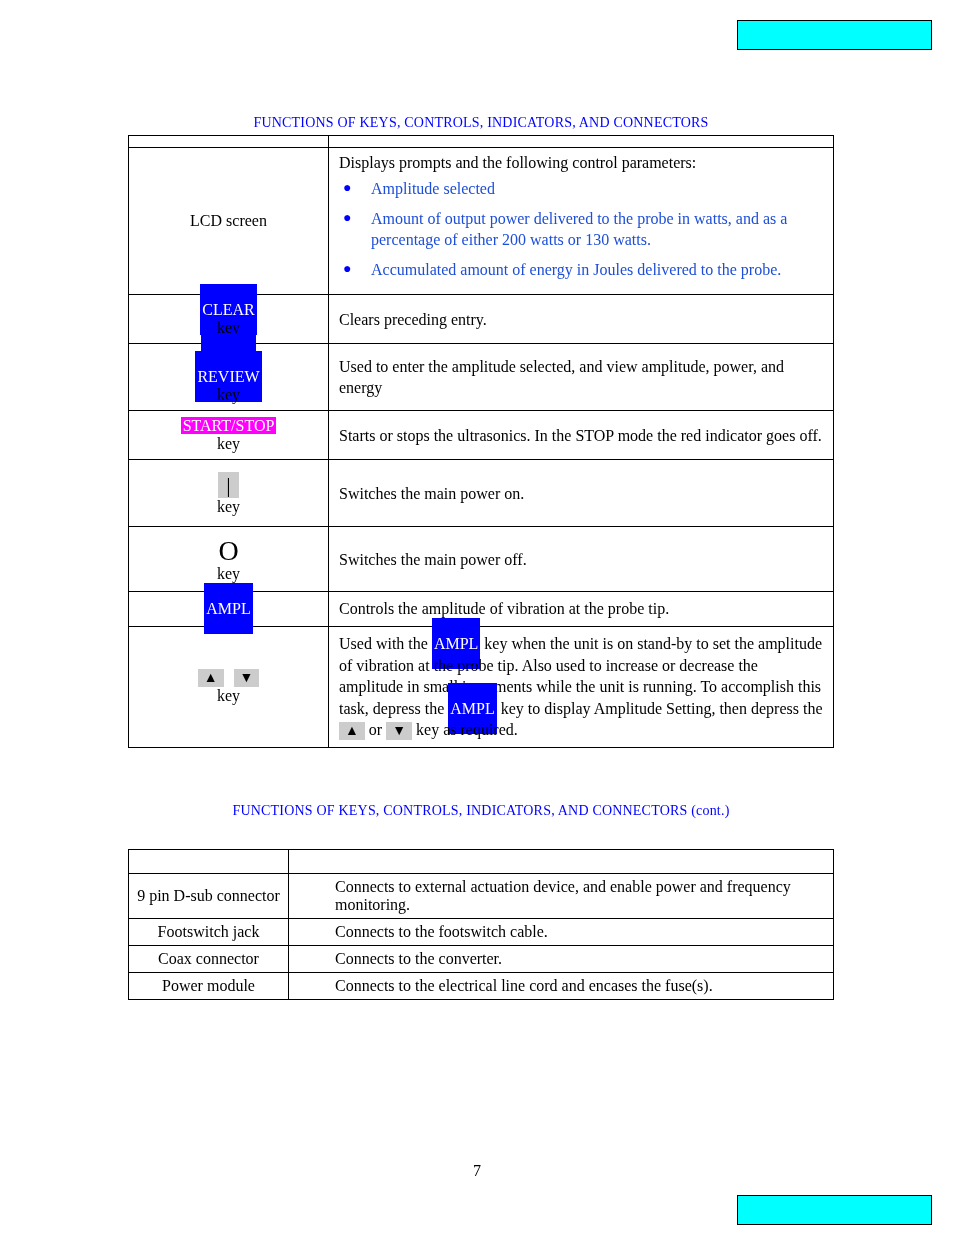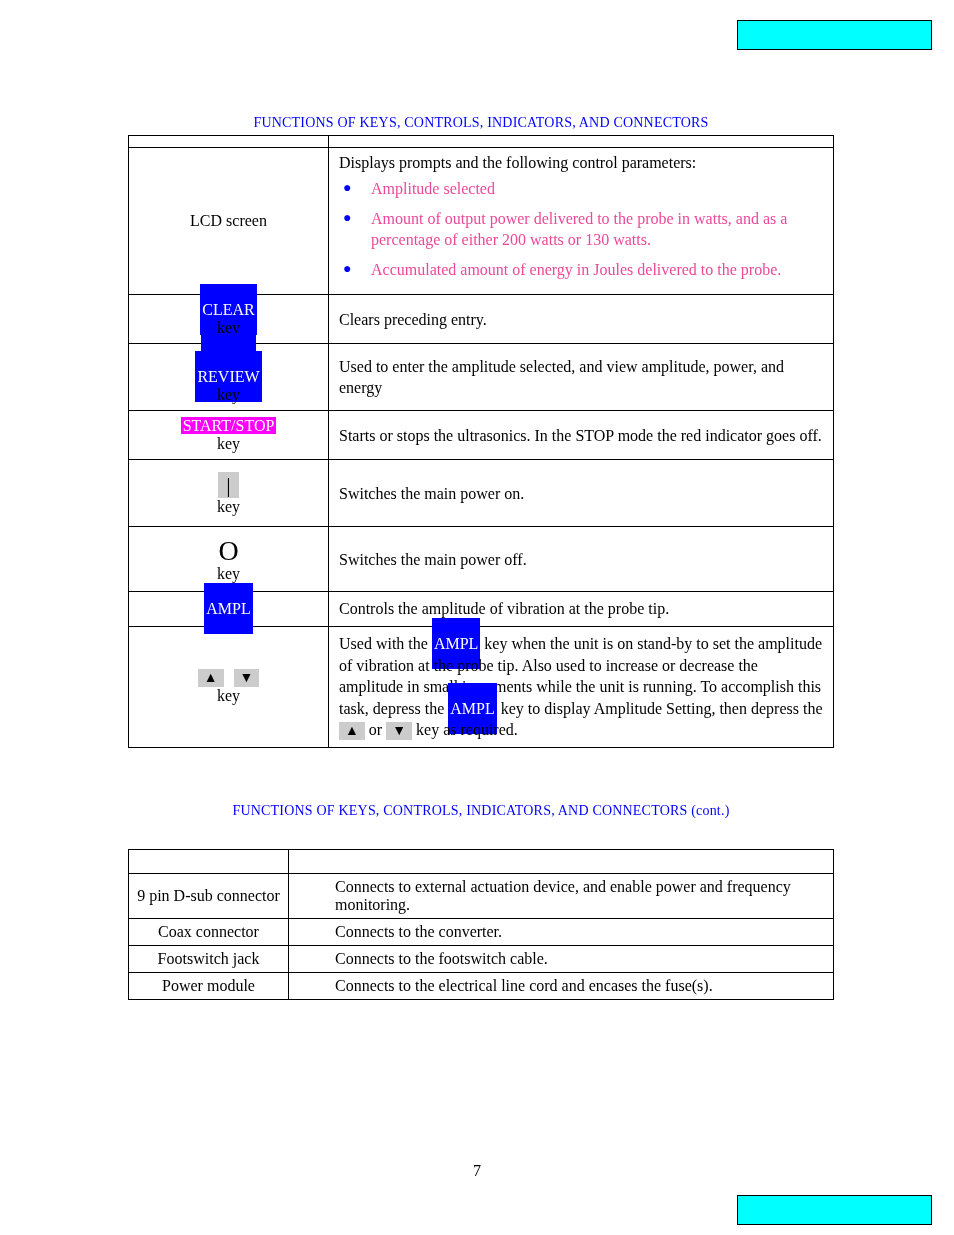--- a/index.html
+++ b/index.html
@@ -68,21 +68,21 @@
     padding: 0 2px;
   }
   .bullet-list {
     margin: 6px 0 0 0;
     padding: 0;
     list-style: none;
   }
   .bullet-list li {
     position: relative;
     padding-left: 32px;
-    color: #ec4899;
+    color: #1d4ed8;
     margin-bottom: 8px;
     line-height: 1.35;
   }
   .bullet-list li::before {
     content: "●";
     position: absolute;
     left: 4px;
     top: 1px;
     color: #0000ff;
     font-size: 14px;
@@ -235,28 +235,28 @@
     <tbody>
         <tr class="header-row">
           <td class="c1"></td>
           <td class="c2"></td>
         </tr>
     <tr>
       <td class="c1">9 pin D-sub connector</td>
       <td class="c2">Connects to external actuation device, and enable power and frequency monitoring.</td>
     </tr>
     <tr>
+      <td class="c1">Footswitch jack</td>
+      <td class="c2">Connects to the footswitch cable.</td>
+    </tr>
+    <tr>
       <td class="c1">Coax connector</td>
       <td class="c2">Connects to the converter.</td>
     </tr>
     <tr>
-      <td class="c1">Footswitch jack</td>
-      <td class="c2">Connects to the footswitch cable.</td>
-    </tr>
-    <tr>
       <td class="c1">Power module</td>
       <td class="c2">Connects to the electrical line cord and encases the fuse(s).</td>
     </tr>
   </tbody>
     </table>
 
 </div>
 
 <div class="page-num">7</div>
 

